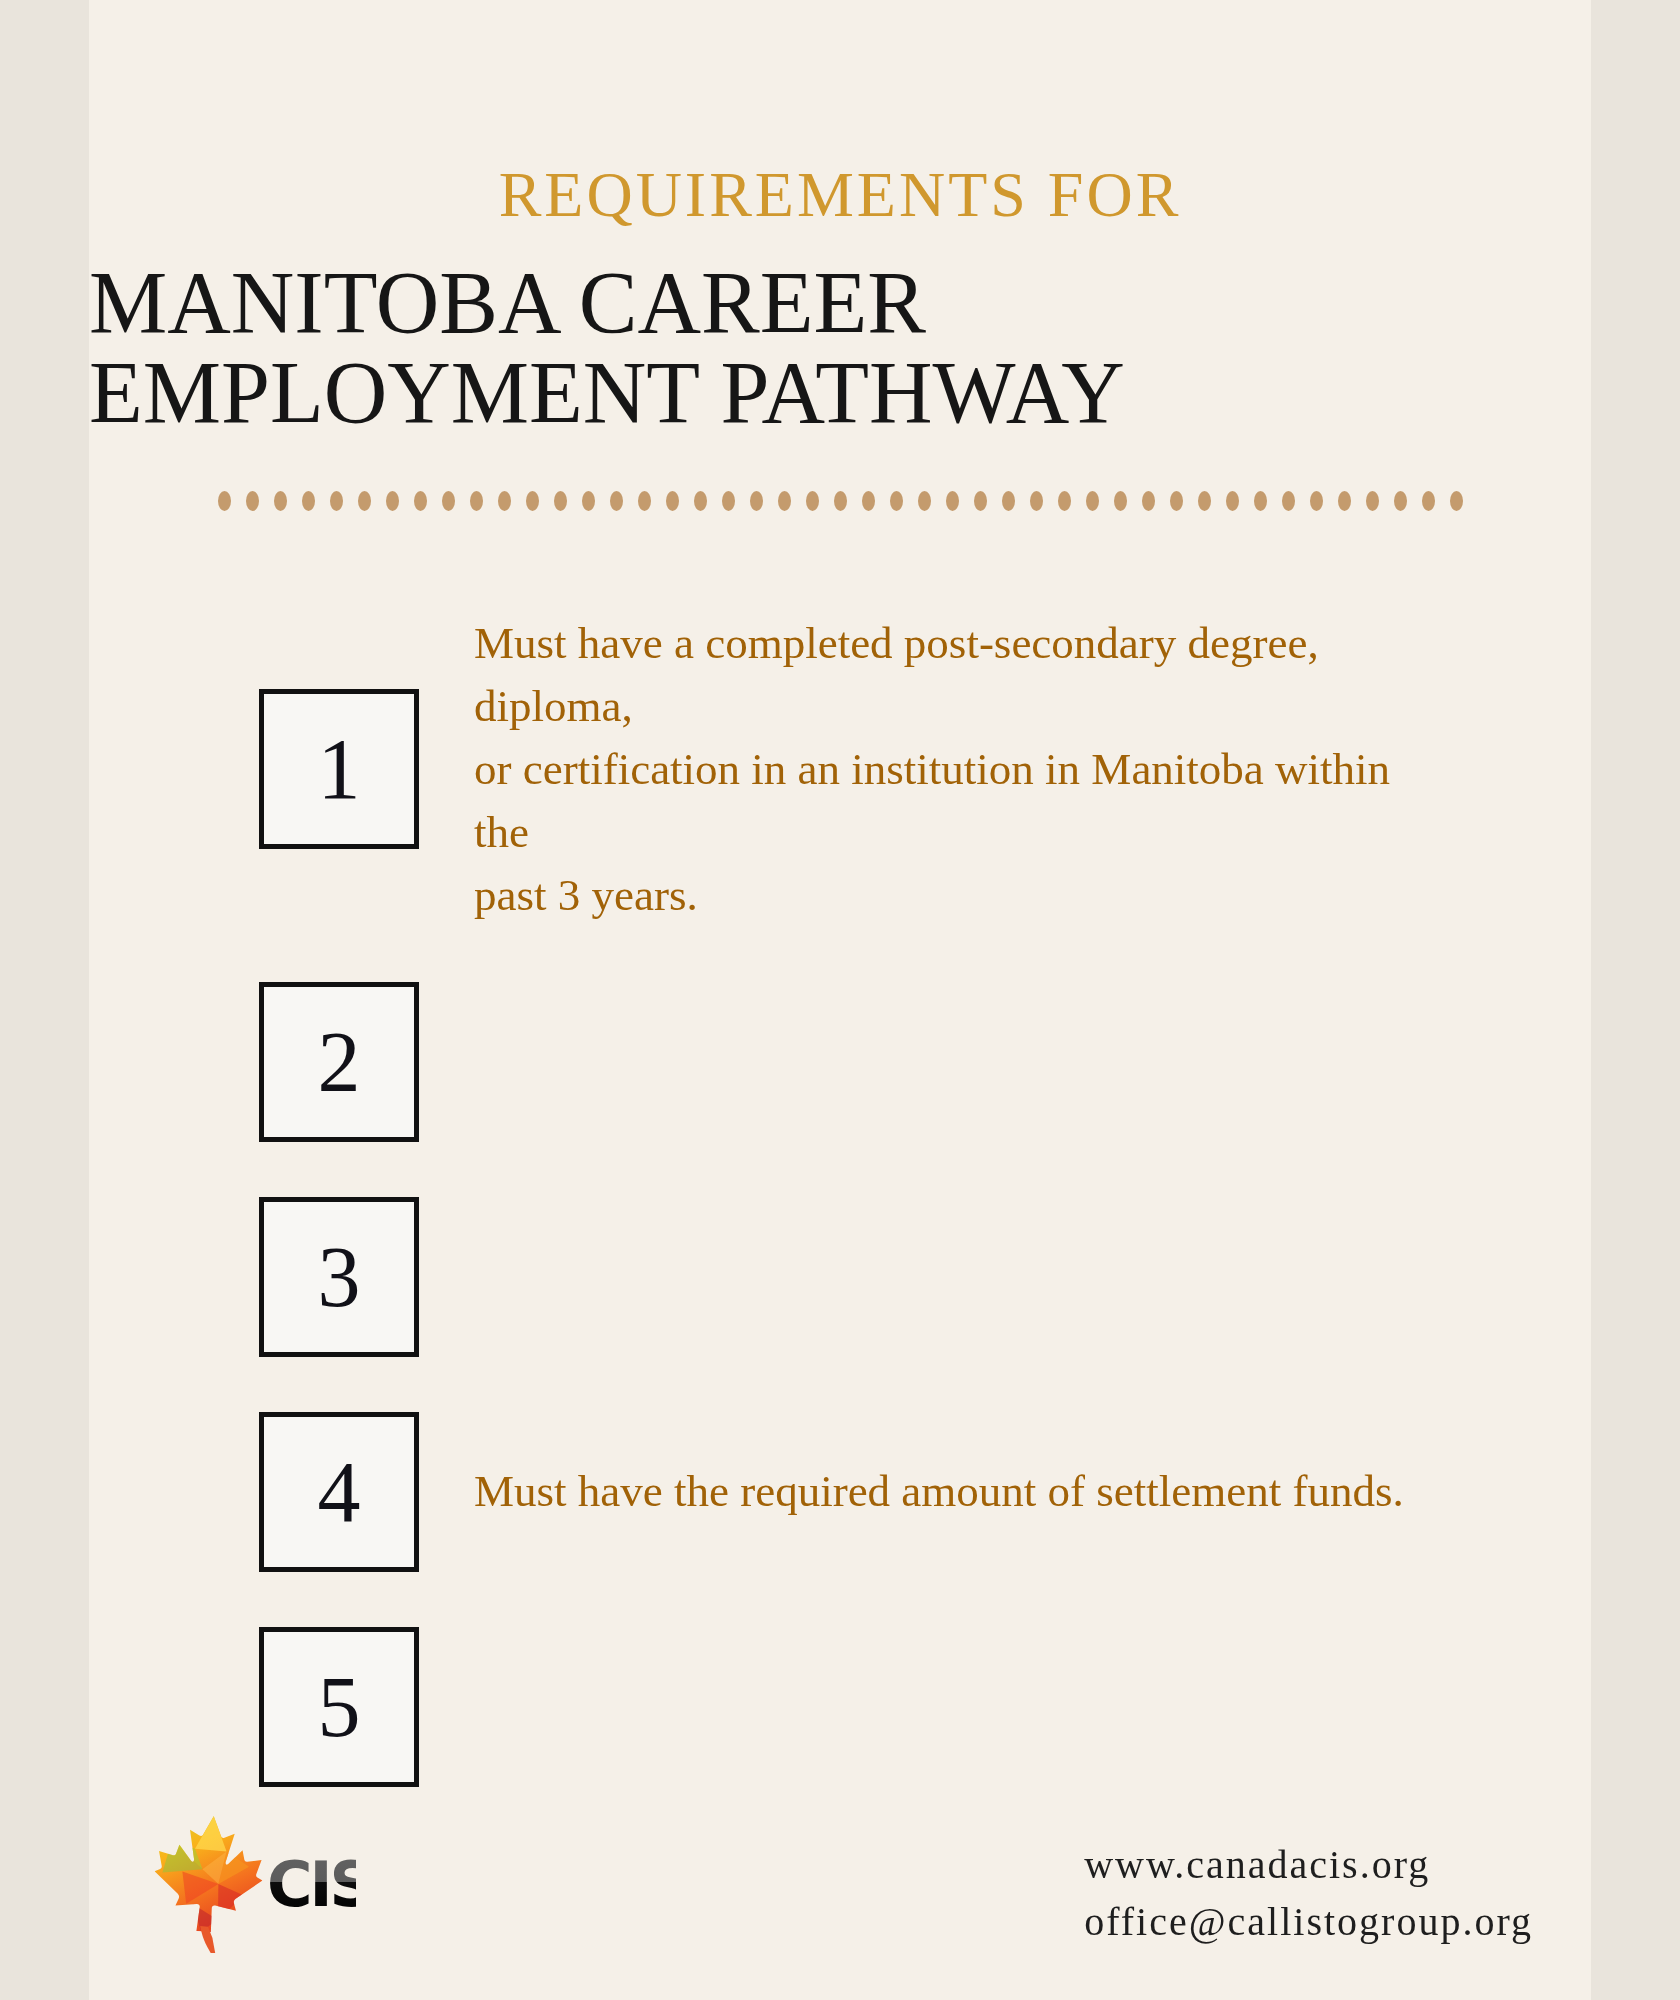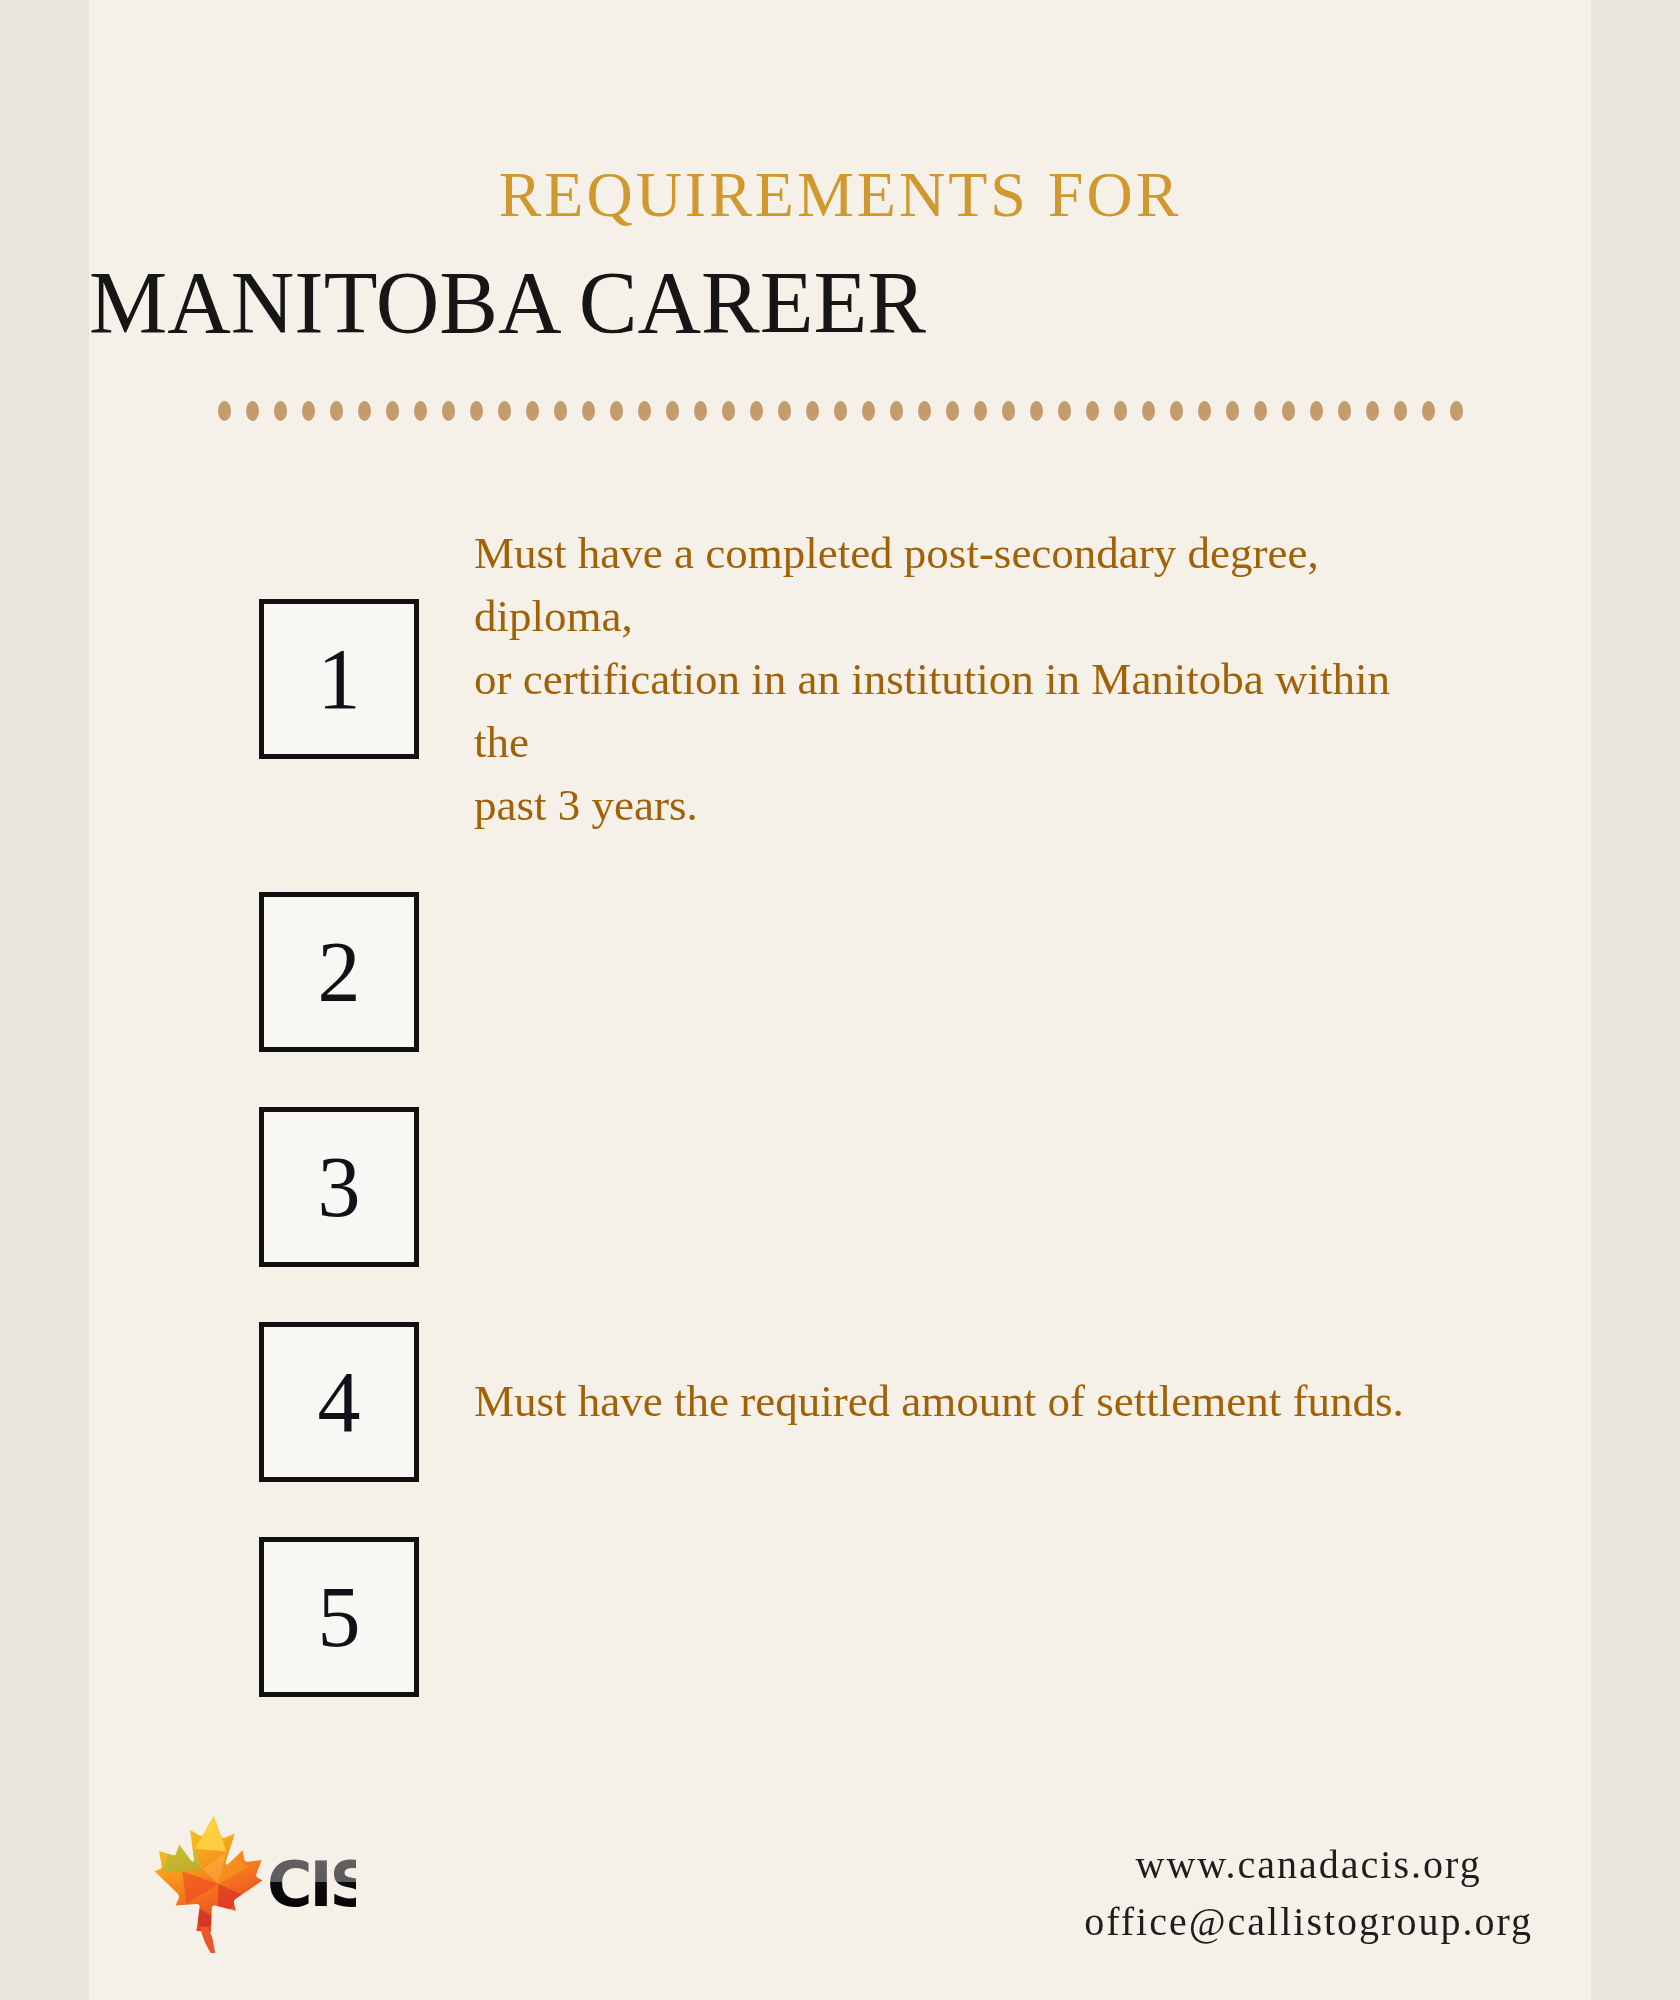--- a/index.html
+++ b/index.html
@@ -86,37 +86,38 @@
     position: absolute;
     left: 52px;
     top: 1808px;
     width: 215px;
     height: 145px;
   }
   .footer-contact {
     position: absolute;
     right: 58px;
     top: 1836px;
-    text-align: center;
+    text-align: left;
     font-size: 40px;
     letter-spacing: 2px;
     line-height: 1.43;
     color: #1e1e1e;
   }
   .footer-contact div { display: block; }
 </style>
 </head>
 <body>
 
 <div class="page">
 
   <h2 class="eyebrow">REQUIREMENTS FOR</h2>
 
   <h1 class="main-title">
       <span class="title-line">MANITOBA CAREER</span>
+      <span class="title-line">EMPLOYMENT PATHWAY</span>
     </h1>
 
   <div class="dotted-separator">
       <span class="dot"></span>
       <span class="dot"></span>
       <span class="dot"></span>
       <span class="dot"></span>
       <span class="dot"></span>
       <span class="dot"></span>
       <span class="dot"></span>

